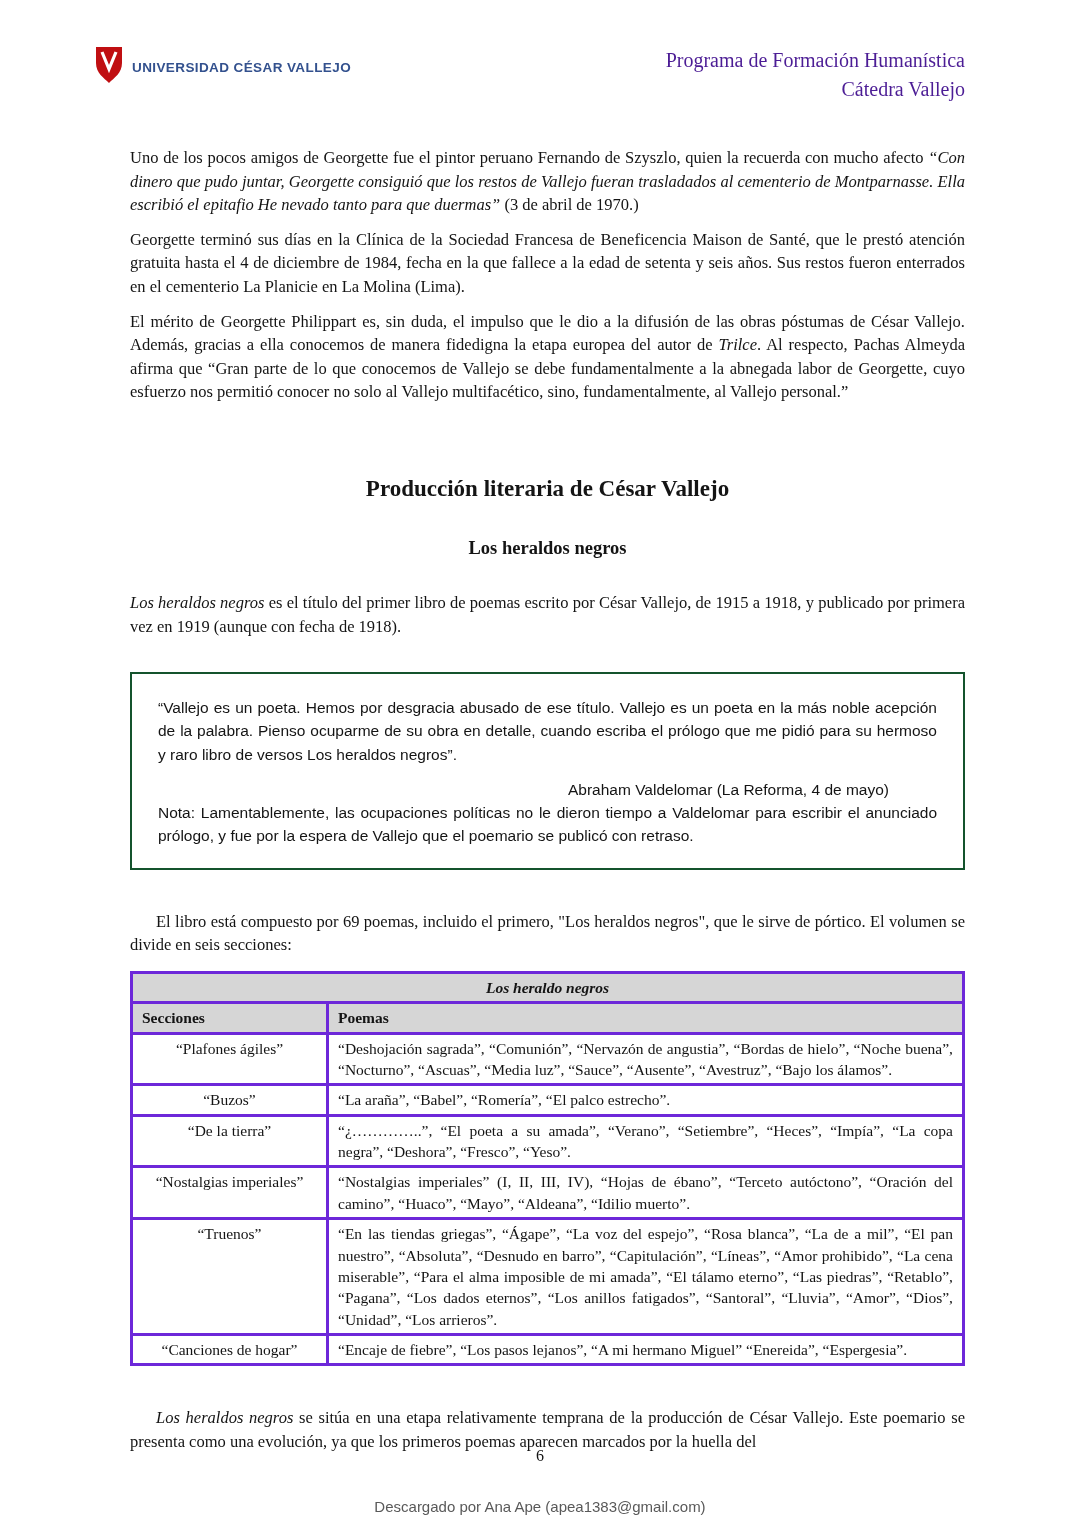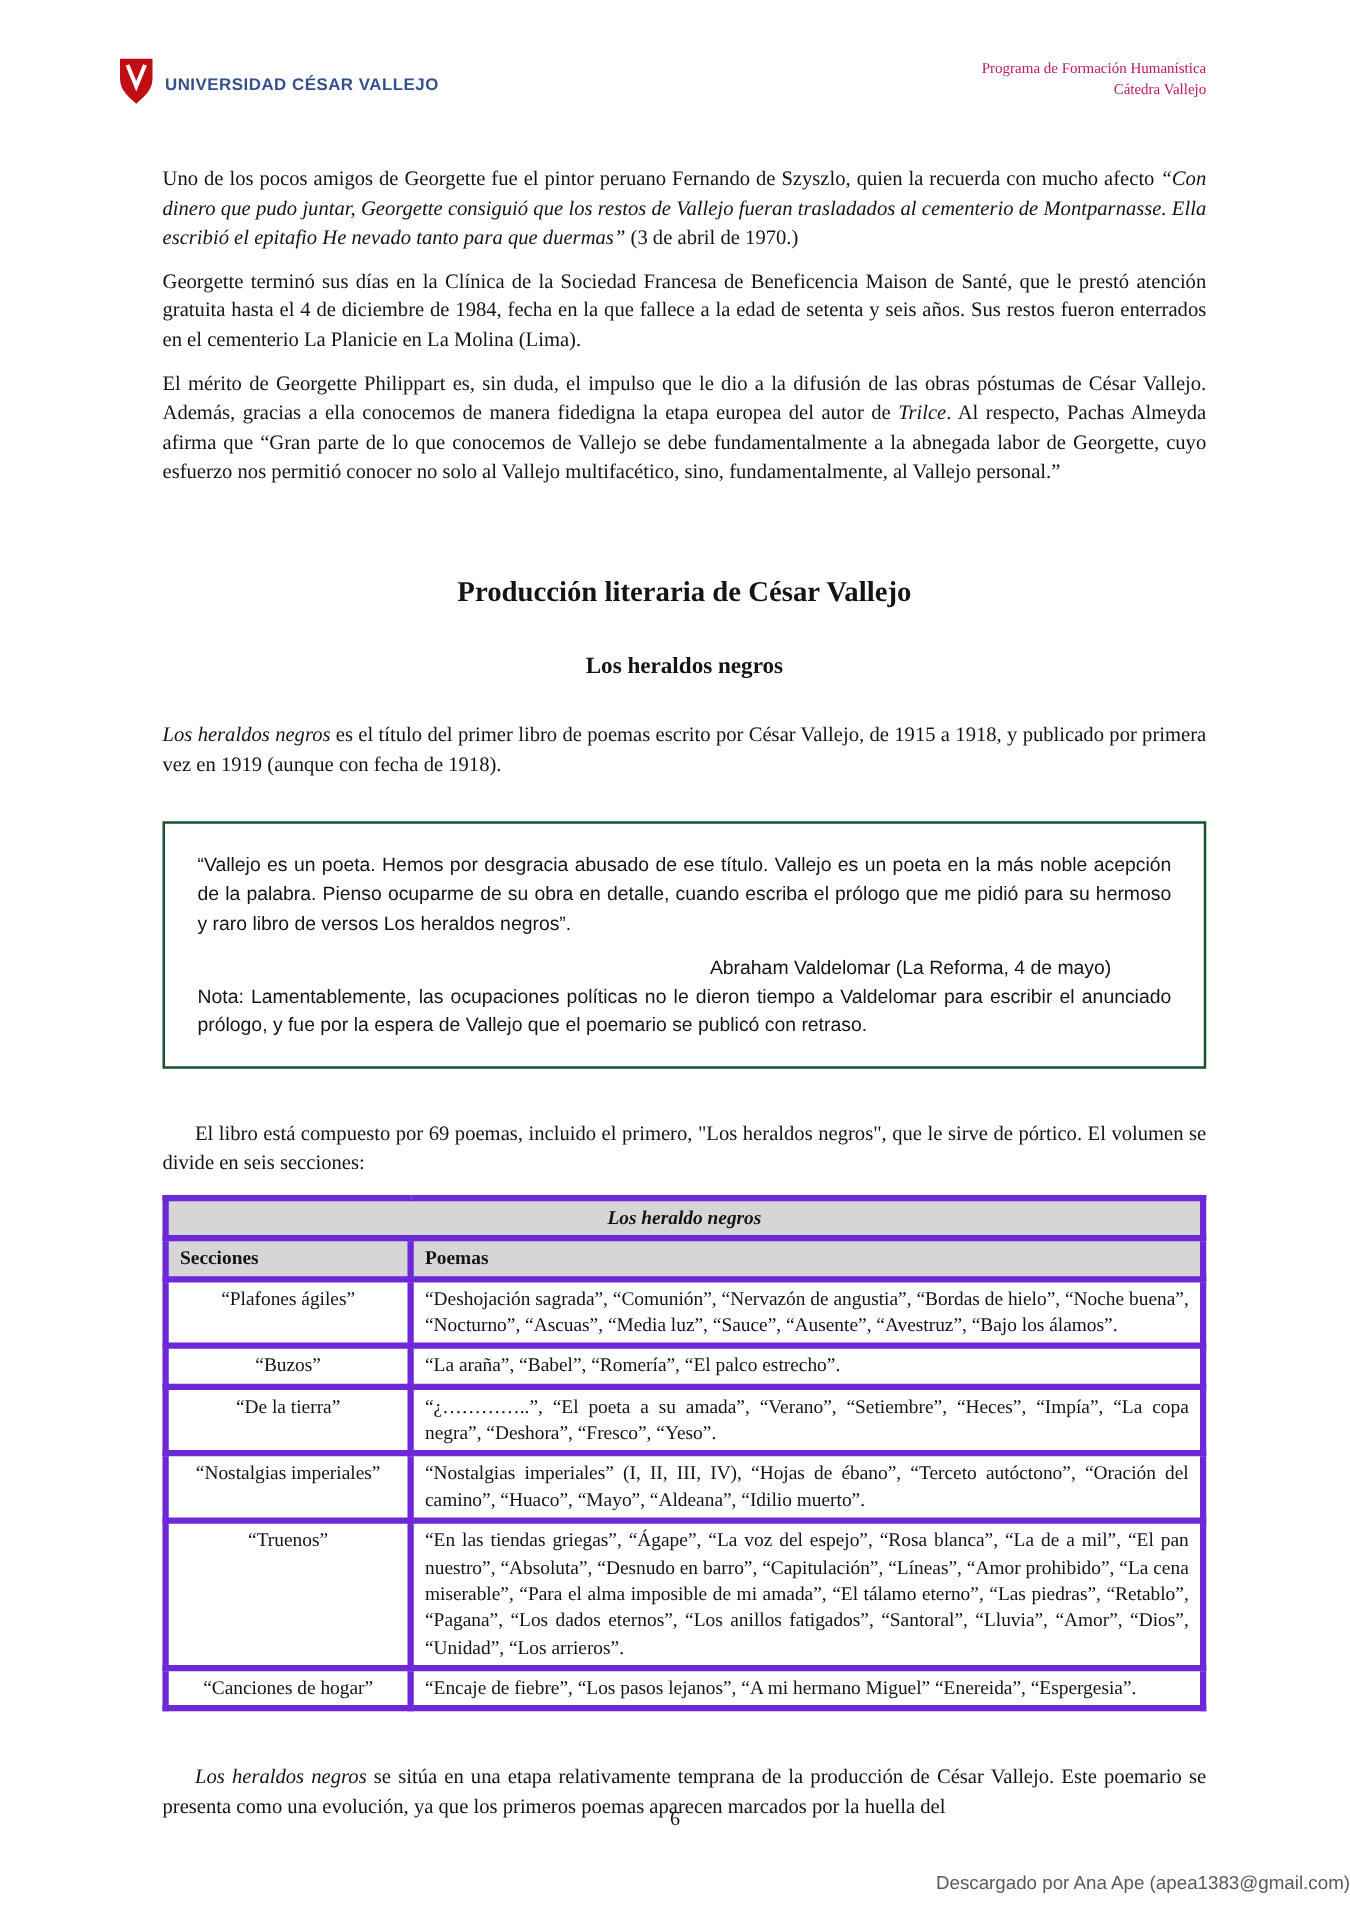--- a/index.html
+++ b/index.html
@@ -10,21 +10,21 @@
   }
   .content { padding:46px 115px 0 130px; }
 
   
   .hdr { display:flex; justify-content:space-between; align-items:flex-start; margin-bottom:42px; }
   .logo { display:flex; align-items:center; gap:9px; margin-left:-35px; }
   .logo-text {
     font-family:"Liberation Sans", sans-serif; font-weight:bold; font-size:13.5px;
     color:#33518e; letter-spacing:.4px;
   }
-  .hdr-right { text-align:right; font-size:12px; line-height:1.45; color:#be185d; }
+  .hdr-right { text-align:right; font-size:20px; line-height:1.45; color:#4c1d95; }
 
   
   p.body { font-size:16.5px; line-height:1.43; text-align:justify; margin-bottom:11px; }
   .it { font-style:italic; }
   .indent { text-indent:26px; }
 
   
   h1.sec-title { text-align:center; font-size:23px; font-weight:bold; margin:72px 0 36px 0; }
   h2.sec-sub { text-align:center; font-size:18.5px; font-weight:bold; margin:0 0 32px 0; }
 
@@ -32,32 +32,32 @@
   .quote-box {
     border:2px solid #14532d; margin:34px 0 40px 0; padding:22px 26px 20px 26px;
     font-family:"Liberation Sans", sans-serif; font-size:15.5px; line-height:1.5;
   }
   .quote-box .q { text-align:justify; }
   .quote-box .attr { text-align:right; padding-right:48px; margin-top:12px; }
   .quote-box .nota { text-align:justify; }
 
   
   table.poems { width:100%; border-collapse:collapse; margin-top:14px; font-size:15.5px; line-height:1.38; }
-  table.poems th, table.poems td { border:5px solid #6d28d9; padding:3px 9px; vertical-align:top; }
+  table.poems th, table.poems td { border:3px solid #6d28d9; padding:3px 9px; vertical-align:top; }
   table.poems .tbl-title { background:#d6d6d6; text-align:center; font-weight:bold; font-style:italic; }
   table.poems th.colhead { background:#d6d6d6; text-align:left; font-weight:bold; }
   table.poems td.sec { width:196px;text-align:center; }
   table.poems td.poe { text-align:justify; }
 
   .closing { margin-top:40px; }
 
   
   .page-num { position:absolute; left:0; right:0; bottom:62px; text-align:center; font-size:16px; }
   .dl-note {
-    position:absolute; left:0; right:0; bottom:12px; text-align:right;
+    position:absolute; left:0; right:0; bottom:12px; text-align:center;
     font-family:"Liberation Sans", sans-serif; font-size:15px; color:#595959;
   }
 </style>
 </head>
 <body>
 
 <div class="page">
   <div class="content">
 
     <div class="hdr">

